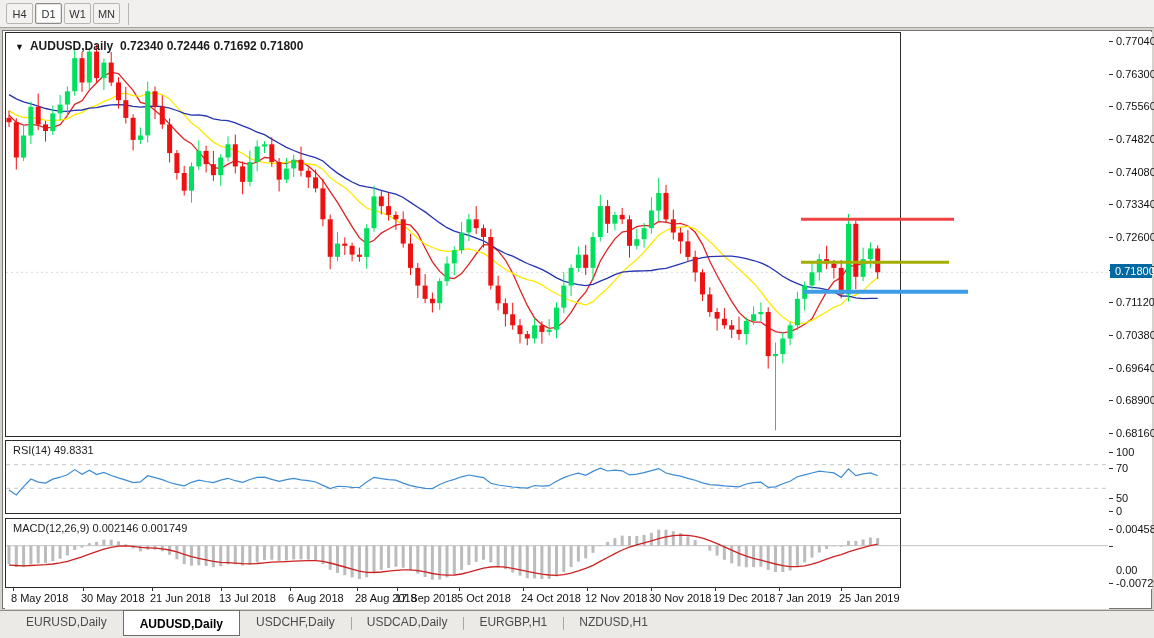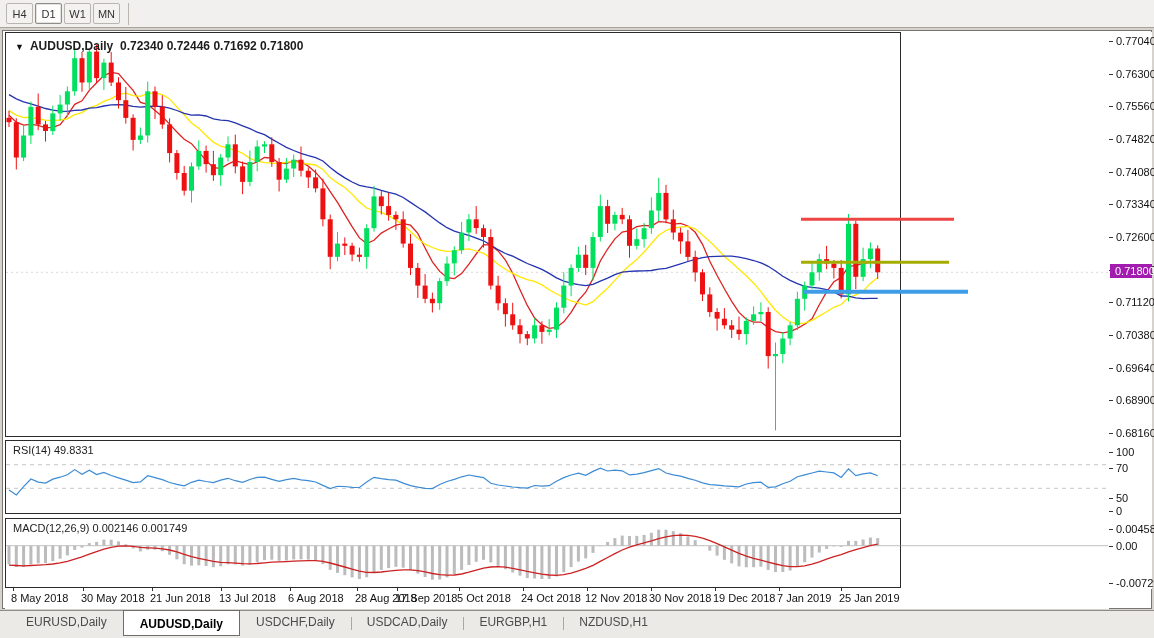--- a/index.html
+++ b/index.html
@@ -27,21 +27,21 @@
 
   .chart-title { position:absolute; left:9px; top:6px; font-size:12px; font-weight:700;
                  color:#1c1c1c; z-index:5; white-space:nowrap; }
   .chart-title .tri { font-size:9px; margin-right:6px; color:#111; }
   .ind-label { position:absolute; left:7px; top:3px; font-size:11px; color:#1c1c1c; z-index:5; white-space:nowrap; }
 
   
   .gutter { position:absolute; left:1106px; top:1px; width:43px; height:557px; background:#fff; }
   .tick-label { position:absolute; left:7px; font-size:11px; color:#111; white-space:nowrap; }
   .tick-dash  { position:absolute; left:0; width:4px; height:1px; background:#333; }
-  .price-tag  { position:absolute; left:1px; width:42px; height:14px; background:#a21caf; color:#fff;
+  .price-tag  { position:absolute; left:1px; width:42px; height:14px; background:#0369a1; color:#fff;
                 font-size:11px; line-height:14px; padding-left:5px; z-index:6; }
 
   
   .date-axis { position:absolute; left:2px; top:557px; width:1104px; height:21px; background:#fff; }
   .date-label { position:absolute; top:4px; font-size:11px; color:#111; white-space:nowrap;text-align:right; }
   .date-tick  { position:absolute; top:0; width:1px; height:3px; background:#333; }
 
   
   .tabbar { position:absolute; left:0; top:610px; width:1154px; height:28px; background:#eceae7;
             border-top:1px solid #8f8d89; display:flex; align-items:flex-start; padding-left:10px; }
@@ -487,21 +487,21 @@
       <div class="tick-label" style="top: 414px; text-align: center;">100</div>
       <div class="tick-dash" style="top: 420px;"></div>
       <div class="tick-label" style="top: 430px;">70</div>
       <div class="tick-dash" style="top: 436px;"></div>
       <div class="tick-label" style="top: 460px;">50</div>
       <div class="tick-dash" style="top: 466px;"></div>
       <div class="tick-label" style="top: 473px;">0</div>
       <div class="tick-dash" style="top: 479px;"></div>
       <div class="tick-label" style="top: 491px;">0.004583</div>
       <div class="tick-dash" style="top: 497px;"></div>
-      <div class="tick-label" style="top: 508px;">0.00</div>
+      <div class="tick-label" style="top: 532px;">0.00</div>
       <div class="tick-dash" style="top: 514px;"></div>
       <div class="tick-label" style="top: 545px;">-0.007292</div>
       <div class="tick-dash" style="top: 551px;"></div>
       <div class="price-tag" style="top: 232px;">0.71800</div>
     </div>
 
   <div class="date-axis" id="dateaxis">
       <div class="date-tick" style="left: 8px;"></div>
       <div class="date-label" style="left: 6px;">8 May 2018</div>
       <div class="date-tick" style="left: 78px;"></div>

